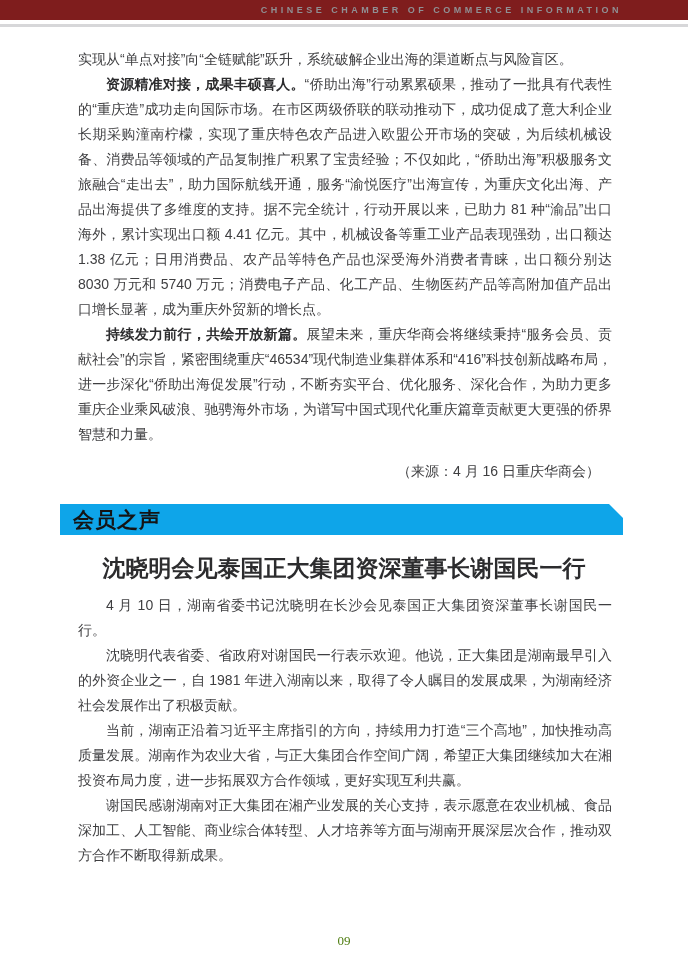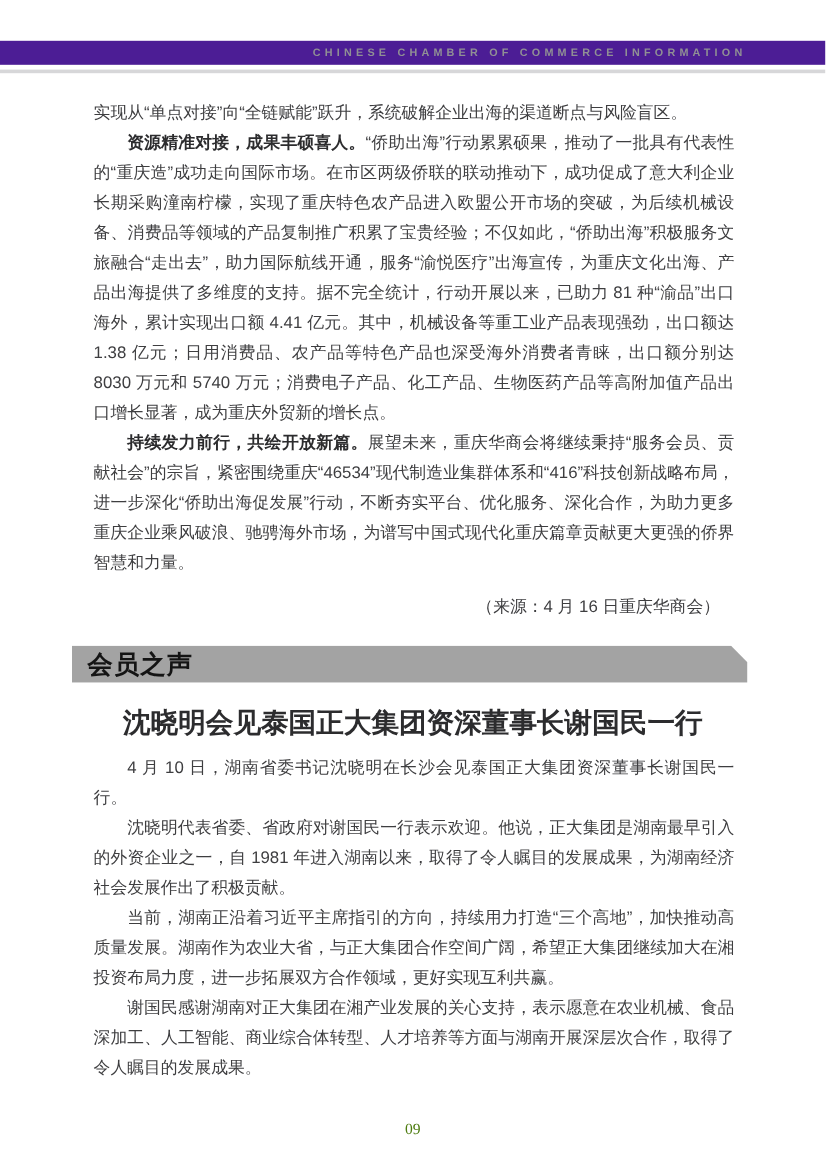--- a/index.html
+++ b/index.html
@@ -7,23 +7,22 @@
   .page {
     position: relative;
     width: 688px;
     height: 971px;
     background: #ffffff;
     overflow: hidden;
     font-family: "Liberation Sans", sans-serif;
   }
   
   .header-bar {
-    margin-top: 34px;
     height: 20px;
-    background: #4c1d95;
+    background: #7f1d1d;
     display: flex;
     align-items: center;
     justify-content: flex-end;
     padding-right: 66px;
   }
   .header-title {
     font-size: 9px;
     font-weight: bold;
     letter-spacing: 3.5px;
     color: #909094;
@@ -54,21 +53,21 @@
     margin: 12px;
     font-size: 14px;
     line-height: 25px;
     text-align: right;
     color: #3e3e40;
   }
   
   .section-banner {
     margin: 20px 65px 0 60px;
     height: 31px;
-    background: #a3a3a3;
+    background: #0ea5e9;
     display: flex;
     align-items: center;
     padding-left: 13px;
     clip-path: polygon(0 0, calc(100% - 14px) 0, 100% 14px, 100% 100%, 0 100%);
   }
   .section-banner-text {
     font-family: "Liberation Serif", serif;
     font-weight: bold;
     font-size: 21px;
     color: #141414;
@@ -119,18 +118,18 @@
   <div class="section-banner">
     <span class="section-banner-text">会员之声</span>
   </div>
 
   <h2 class="headline">沈晓明会见泰国正大集团资深董事长谢国民一行</h2>
 
   <div class="content2">
     <p class="para indent">4 月 10 日，湖南省委书记沈晓明在长沙会见泰国正大集团资深董事长谢国民一行。</p>
     <p class="para indent">沈晓明代表省委、省政府对谢国民一行表示欢迎。他说，正大集团是湖南最早引入的外资企业之一，自 1981 年进入湖南以来，取得了令人瞩目的发展成果，为湖南经济社会发展作出了积极贡献。</p>
     <p class="para indent">当前，湖南正沿着习近平主席指引的方向，持续用力打造“三个高地”，加快推动高质量发展。湖南作为农业大省，与正大集团合作空间广阔，希望正大集团继续加大在湘投资布局力度，进一步拓展双方合作领域，更好实现互利共赢。</p>
-    <p class="para indent">谢国民感谢湖南对正大集团在湘产业发展的关心支持，表示愿意在农业机械、食品深加工、人工智能、商业综合体转型、人才培养等方面与湖南开展深层次合作，取得了令人瞩目的发展成果。</p>
+    <p class="para indent">谢国民感谢湖南对正大集团在湘产业发展的关心支持，表示愿意在农业机械、食品深加工、人工智能、商业综合体转型、人才培养等方面与湖南开展深层次合作，推动双方合作不断取得新成果。</p>
   </div>
 
   <div class="page-number">09</div>
 
 </div>
 
 </body></html>

